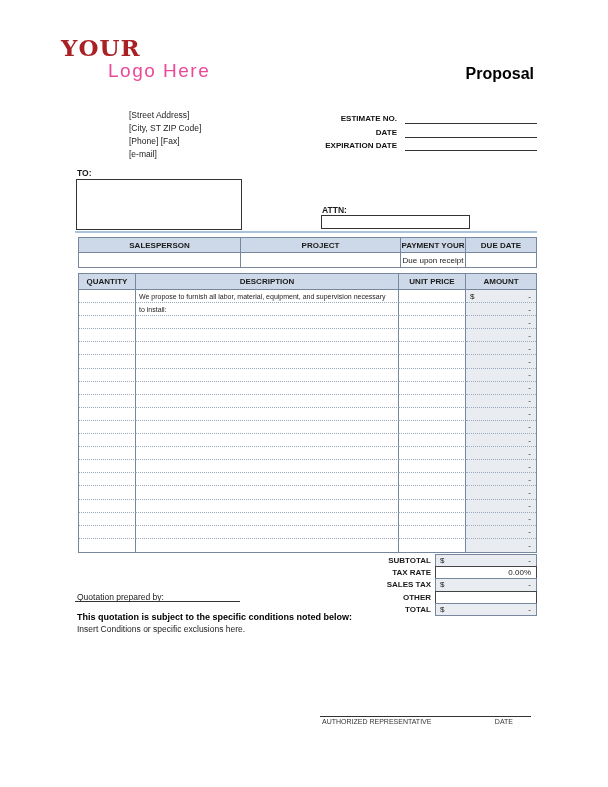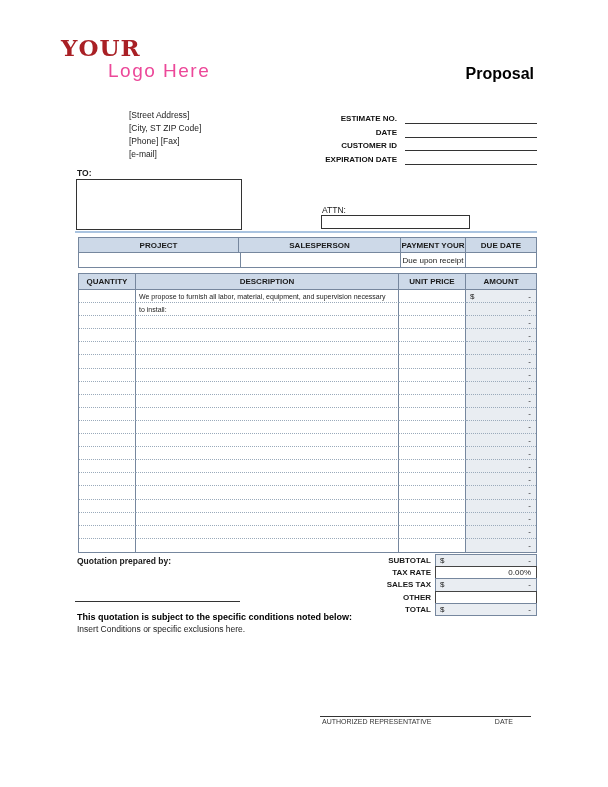--- a/index.html
+++ b/index.html
@@ -19,21 +19,21 @@
 
   
   .est-fields{position:absolute;left:300px;top:111px;width:237px;}
   .est-row{display:flex;align-items:flex-end;height:13.4px;}
   .est-label{flex:1;text-align:right;font-size:8px;font-weight:700;color:#111;padding-bottom:1px;white-space:nowrap;}
   .est-line{width:132px;margin-left:8px;border-bottom:1px solid #333;height:11px;}
 
   
   .to-label{position:absolute;left:77px;top:168px;font-size:8.5px;font-weight:700;}
   .to-box{position:absolute;left:76px;top:179px;width:164px;height:49px;border:1px solid #333;background:#fff;}
-  .attn-label{position:absolute;left:322px;top:205px;font-size:8.5px;font-weight:400;}
+  .attn-label{position:absolute;left:322px;top:205px;font-size:8.5px;font-weight:700;}
   .attn-box{position:absolute;left:321px;top:215px;width:147px;height:12px;border:1px solid #333;background:#fff;}
 
   .blue-rule{position:absolute;left:75px;top:231px;width:462px;height:2px;background:#aac4e0;}
 
   
   .sales-table{position:absolute;left:78px;top:237px;width:459px;border:1px solid #76879e;box-sizing:border-box;background:#fff;}
   .sales-header{display:flex;height:15px;background:#cdd9e8;border-bottom:1px solid #76879e;box-sizing:border-box;}
   .sales-body{display:flex;height:14px;box-sizing:border-box;}
   .s-cell{box-sizing:border-box;border-right:1px solid #76879e;display:flex;align-items:center;justify-content:center;
           font-size:8px;overflow:hidden;}
@@ -62,21 +62,21 @@
   .totals{position:absolute;left:78px;top:554px;width:459px;text-align:right;}
   .total-row{display:flex;justify-content:flex-end;align-items:center;height:13.2px;margin-top:-1px;}
   .total-row:first-child{margin-top:0;}
   .total-label{font-size:8px;font-weight:700;margin-right:4px;white-space:nowrap;}
   .total-box{width:102px;height:13.2px;box-sizing:border-box;display:flex;align-items:center;justify-content:flex-end;
              padding-right:5px;font-size:8px;position:relative;}
   .total-box.shaded{background:#e9edf2;border:1px solid #76879e;}
   .total-box.input{background:#fff;border:1px solid #444;}
   .box-currency{position:absolute;left:4px;}
 
-  .prepared-by{position:absolute;left:77px;top:556px;font-size:8.5px;font-weight:700;}
+  .prepared-by{position:absolute;left:77px;top:592px;font-size:8.5px;font-weight:400;}
   .sig-line-left{position:absolute;left:75px;top:588px;width:165px;height:13px;border-bottom:1px solid #333;}
 
   .conditions-heading{position:absolute;left:77px;top:612px;font-size:9px;font-weight:700;color:#000;}
   .conditions-body{position:absolute;left:77px;top:624px;font-size:8.5px;color:#222;}
 
   .accept-instruction{position:absolute;left:180px;top:685px;width:320px;text-align:center;font-size:9px;font-weight:700;}
   .accept-sig{position:absolute;left:320px;top:700px;width:211px;}
   .accept-line{border-bottom:1px solid #333;height:16px;}
   .accept-labels{display:flex;justify-content:space-between;padding:1px 18px 0 2px;font-size:7px;color:#333;}
 </style>
@@ -100,41 +100,37 @@
   <div class="est-fields">
       <div class="est-row">
         <div class="est-label">ESTIMATE NO.</div>
         <div class="est-line"></div>
       </div>
       <div class="est-row">
         <div class="est-label">DATE</div>
         <div class="est-line"></div>
       </div>
       <div class="est-row">
-        <div class="est-label">CUSTOMER ID</div>
-        <div class="est-line"></div>
-      </div>
-      <div class="est-row">
         <div class="est-label">EXPIRATION DATE</div>
         <div class="est-line"></div>
       </div>
     </div>
 
   <div class="to-label">TO:</div>
   <div class="to-box"></div>
 
   <div class="attn-label">ATTN:</div>
   <div class="attn-box"></div>
 
   <div class="blue-rule"></div>
 
   <div class="sales-table">
     <div class="sales-header">
+        <div class="s-cell sc0">SALESPERSON</div>
         <div class="s-cell sc1">PROJECT</div>
-        <div class="s-cell sc0">SALESPERSON</div>
         <div class="s-cell sc2">PAYMENT YOUR</div>
         <div class="s-cell sc3">DUE DATE</div>
       </div>
     <div class="sales-body">
         <div class="s-cell sc0"></div>
         <div class="s-cell sc1"></div>
         <div class="s-cell sc2">Due upon receipt</div>
         <div class="s-cell sc3"></div>
       </div>
   </div>

